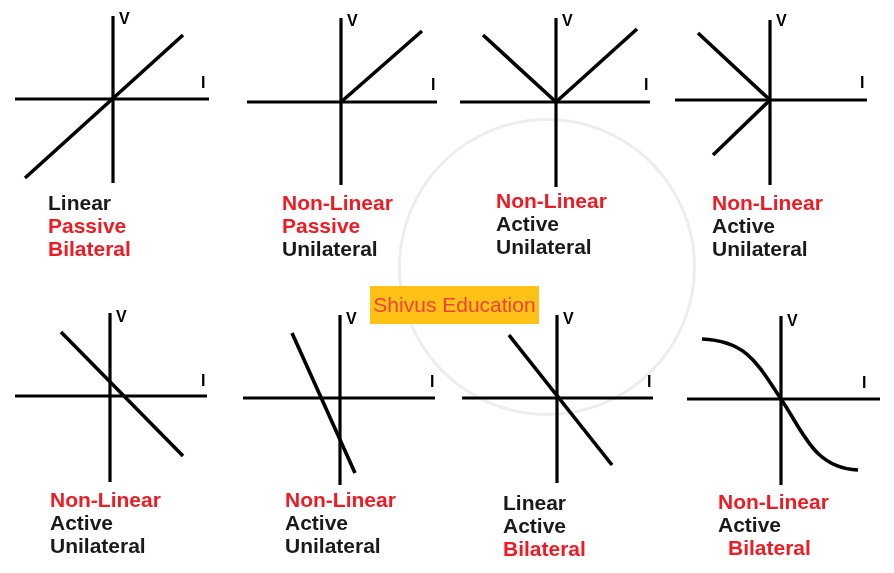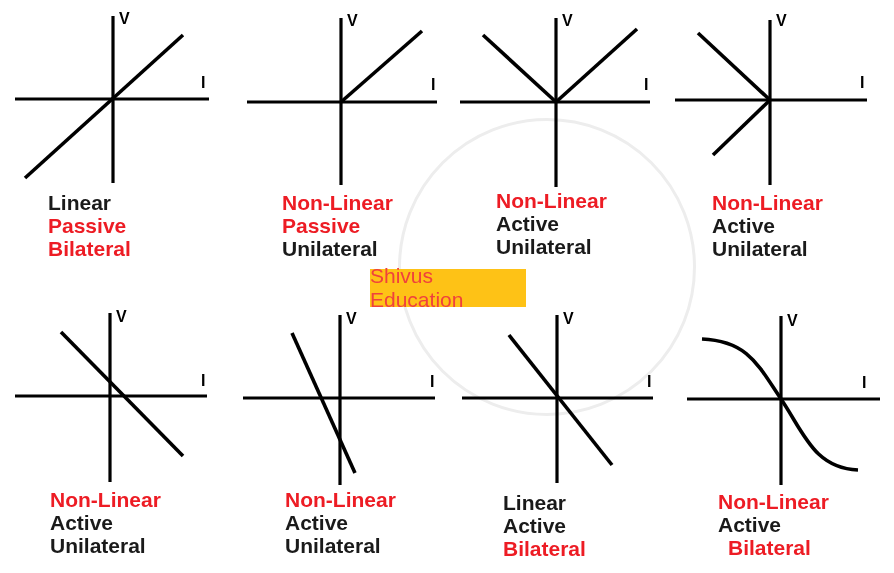--- a/index.html
+++ b/index.html
@@ -20,21 +20,21 @@
   .curve{stroke-width:3.6px;}
   .axis-letter{font:700 16px "Liberation Sans", sans-serif;fill:#000;}
   .caption{
     position:absolute;
     font-size:21px;font-weight:700;line-height:23px;
     white-space:nowrap;
   }
   .caption span{display:block;}
   .caption .indent{padding-left:10px;}
   .brand-badge{
-    position:absolute;left:370px;top:269px;width:156px;height:38px;
+    position:absolute;left:370px;top:286px;width:169px;height:38px;
     display:flex;align-items:center;justify-content:center;
     font-size:21px;font-weight:400;
   }
 </style>
 </head>
 <body>
 
 <div id="stage">
 
   <div class="watermark-circle"></div>

